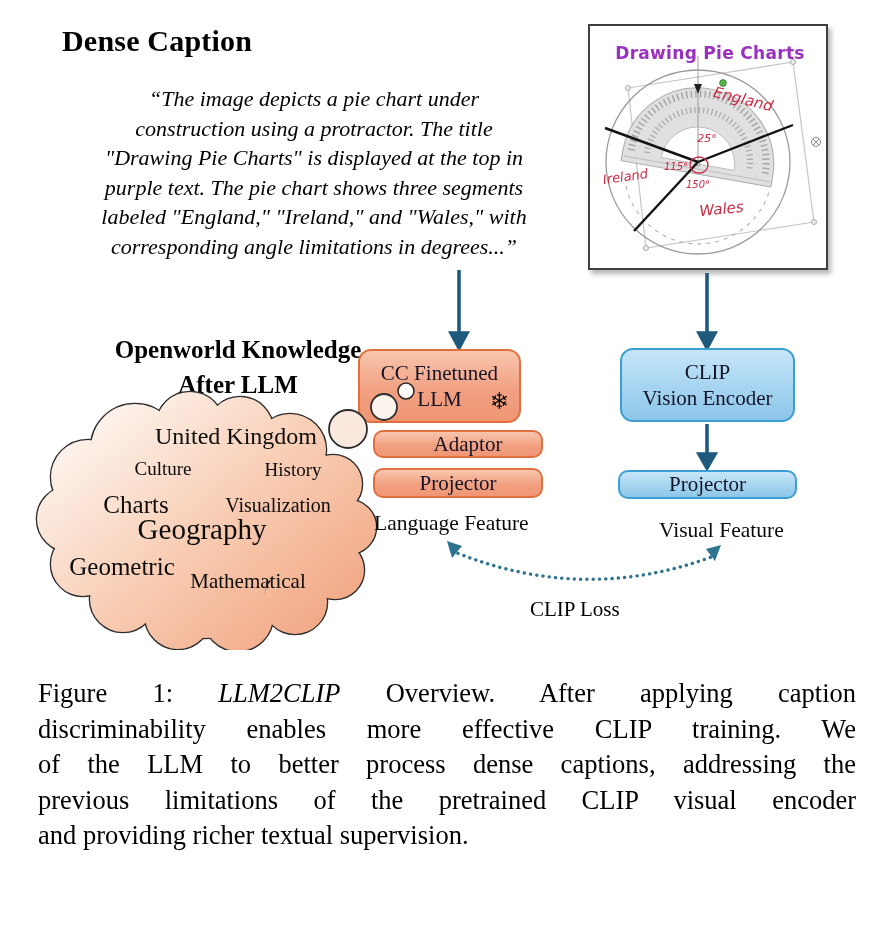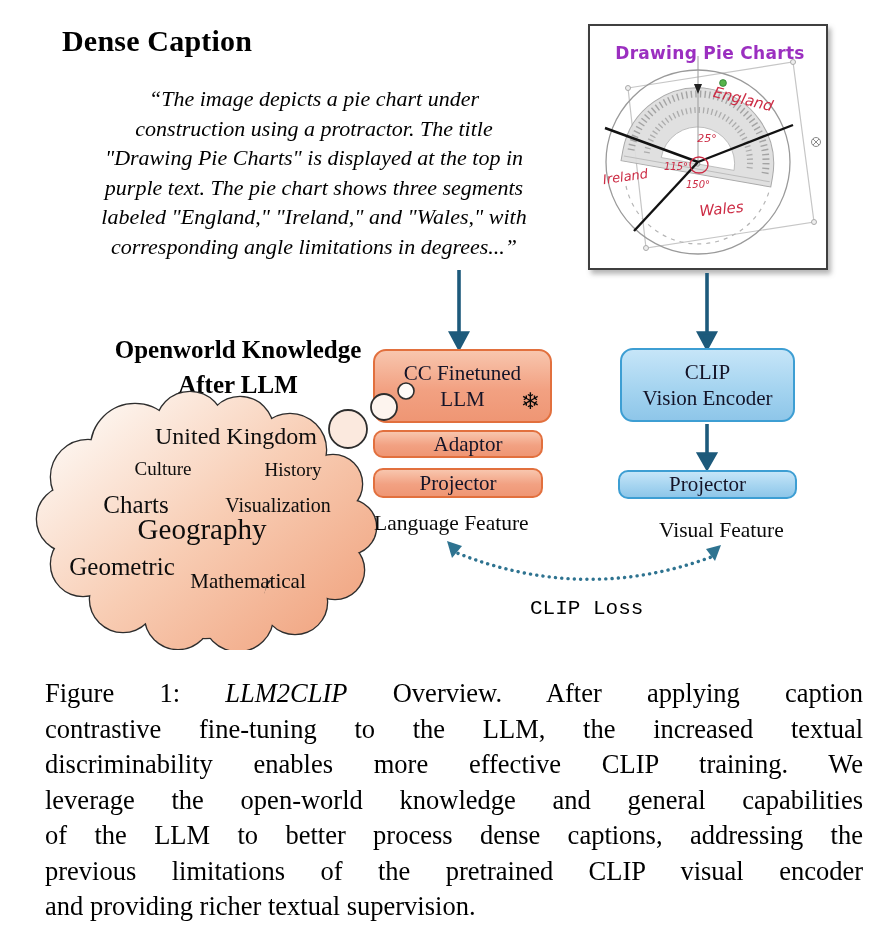--- a/index.html
+++ b/index.html
@@ -19,35 +19,35 @@
 
   
   .obox{background:linear-gradient(180deg,#f8c6ae 0%,#f2a182 55%,#ef9674 100%);
         border:2px solid #e2703e;border-radius:10px;box-sizing:border-box;
         display:flex;align-items:center;justify-content:center;text-align:center;
         font-size:21px;color:#141428;}
   .bbox{background:linear-gradient(180deg,#c6e5f8 0%,#a5d4f0 55%,#8ec6e9 100%);
         border:2px solid #3d9ed3;border-radius:10px;box-sizing:border-box;
         display:flex;align-items:center;justify-content:center;text-align:center;
         font-size:21px;color:#141428;}
-  .llm-box{left:373px;top:349px;width:179px;height:74px;border-radius:13px;line-height:26px;}
+  .llm-box{left:358px;top:349px;width:163px;height:74px;border-radius:13px;line-height:26px;}
   .adaptor-box{left:373px;top:430px;width:170px;height:28px;padding-left:20px;}
   .oproj-box{left:373px;top:468px;width:170px;height:30px;}
   .encoder-box{left:620px;top:348px;width:175px;height:74px;border-radius:13px;line-height:26px;}
   .bproj-box{left:618px;top:470px;width:179px;height:29px;}
   .snowflake{position:absolute;right:10px;bottom:8px;font-size:23px;line-height:1;color:#0a0a0a;
              font-family:"DejaVu Sans",sans-serif;}
 
   .feat-label{font-size:21.5px;color:#0a0a0a;}
   .lang-feat{left:374px;top:511px;}
   .vis-feat{left:659px;top:518px;}
-  .loss-label{left:530px;top:597px;font-size:21px;font-family:Liberation Mono, monospace;}
-
-  
-  .fig-caption{left:38px;top:676px;width:818px;font-size:26.5px;line-height:35.5px;margin-left:7px;}
+  .loss-label{left:530px;top:597px;font-size:21px;}
+
+  
+  .fig-caption{left:38px;top:676px;width:818px;font-size:26.5px;line-height:35.5px;}
   .cap-line{text-align:justify;text-align-last:justify;}
   .cap-last{text-align:left;text-align-last:left;}
   .ital{font-style:italic;}
 
   svg{display:block;}
   .overlay{pointer-events:none;}
 </style>
 </head>
 <body>
 
@@ -209,21 +209,19 @@
     <span>Projector</span>
   </div>
   <div class="abs feat-label vis-feat">Visual Feature</div>
 
   <div class="abs loss-label">CLIP Loss</div>
 
   <div class="abs fig-caption">
     <div class="cap-line">
       <span>Figure 1: </span><span class="ital">LLM2CLIP</span><span> Overview. After applying caption</span>
     </div>
-    <div class="cap-line">contrastive fine-tuning to the LLM, the increased textual</div>
     <div class="cap-line">discriminability enables more effective CLIP training. We</div>
-    <div class="cap-line">leverage the open-world knowledge and general capabilities</div>
     <div class="cap-line">of the LLM to better process dense captions, addressing the</div>
     <div class="cap-line">previous limitations of the pretrained CLIP visual encoder</div>
     <div class="cap-last">and providing richer textual supervision.</div>
   </div>
 
 </div>
 
 </body></html>

